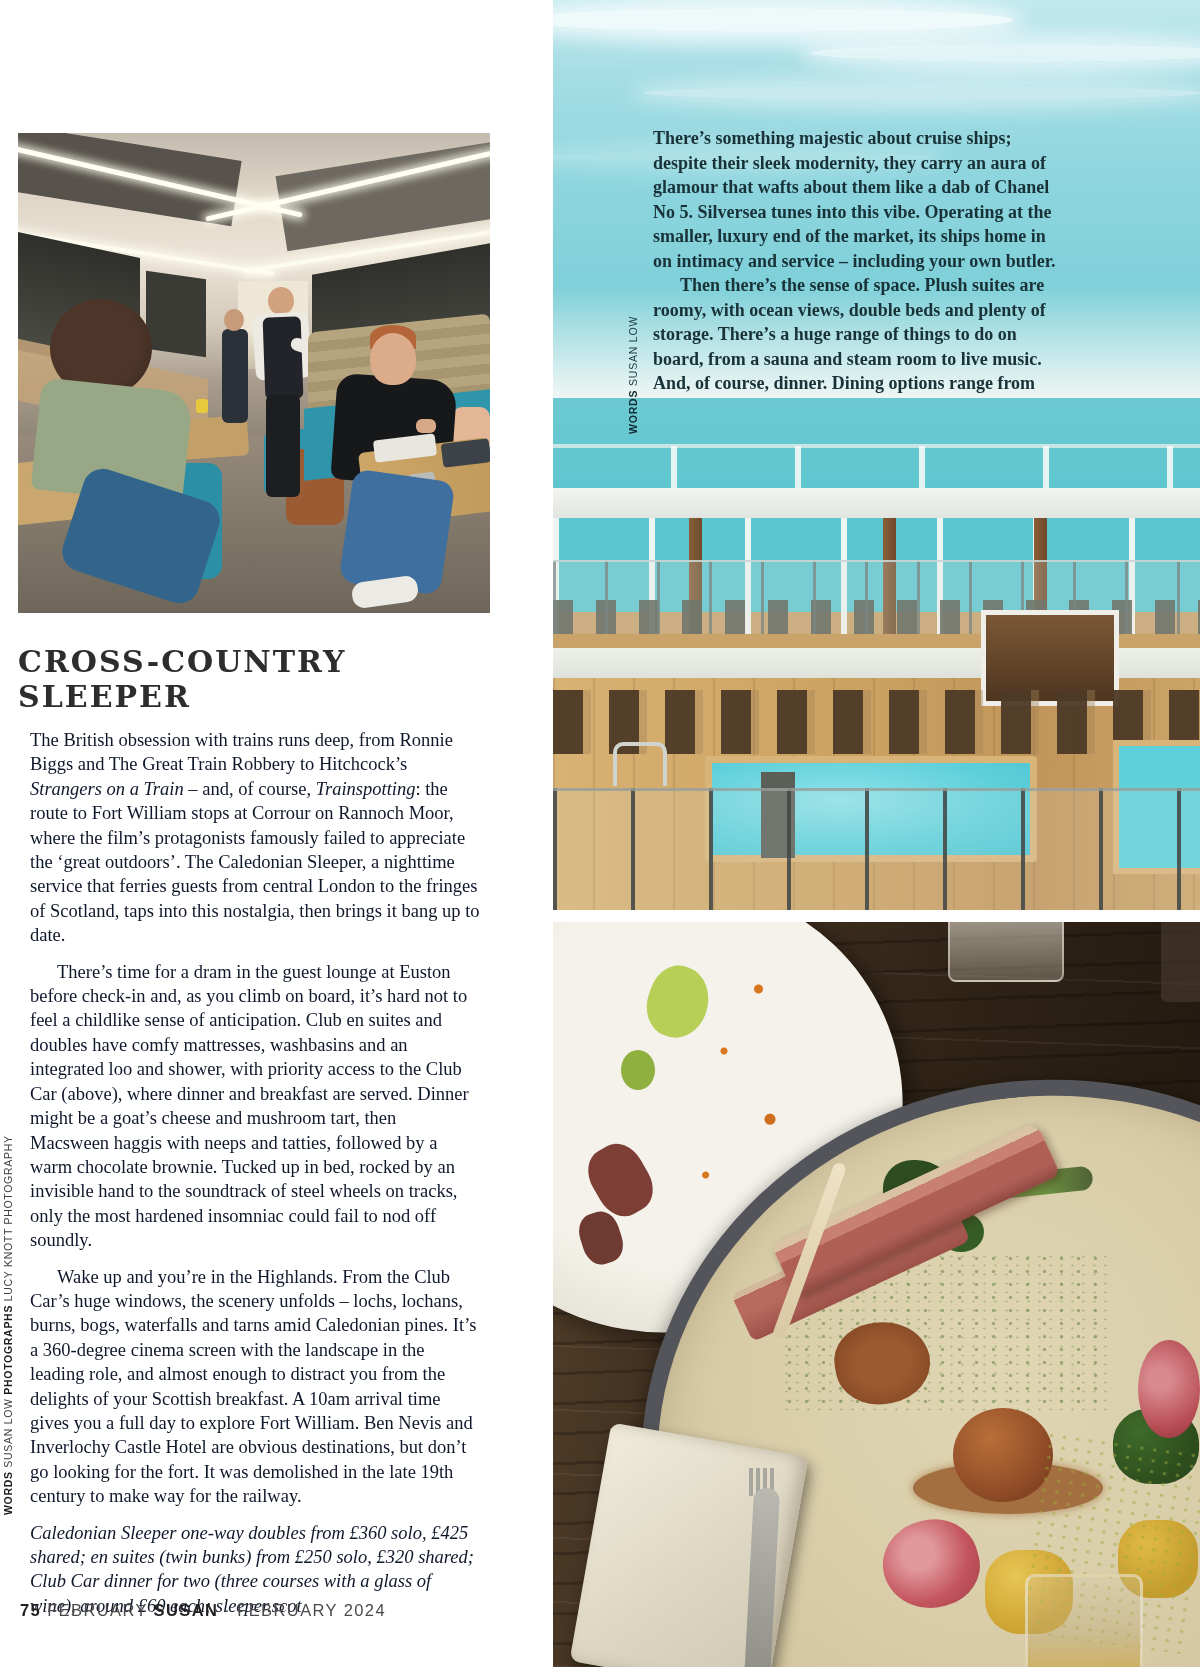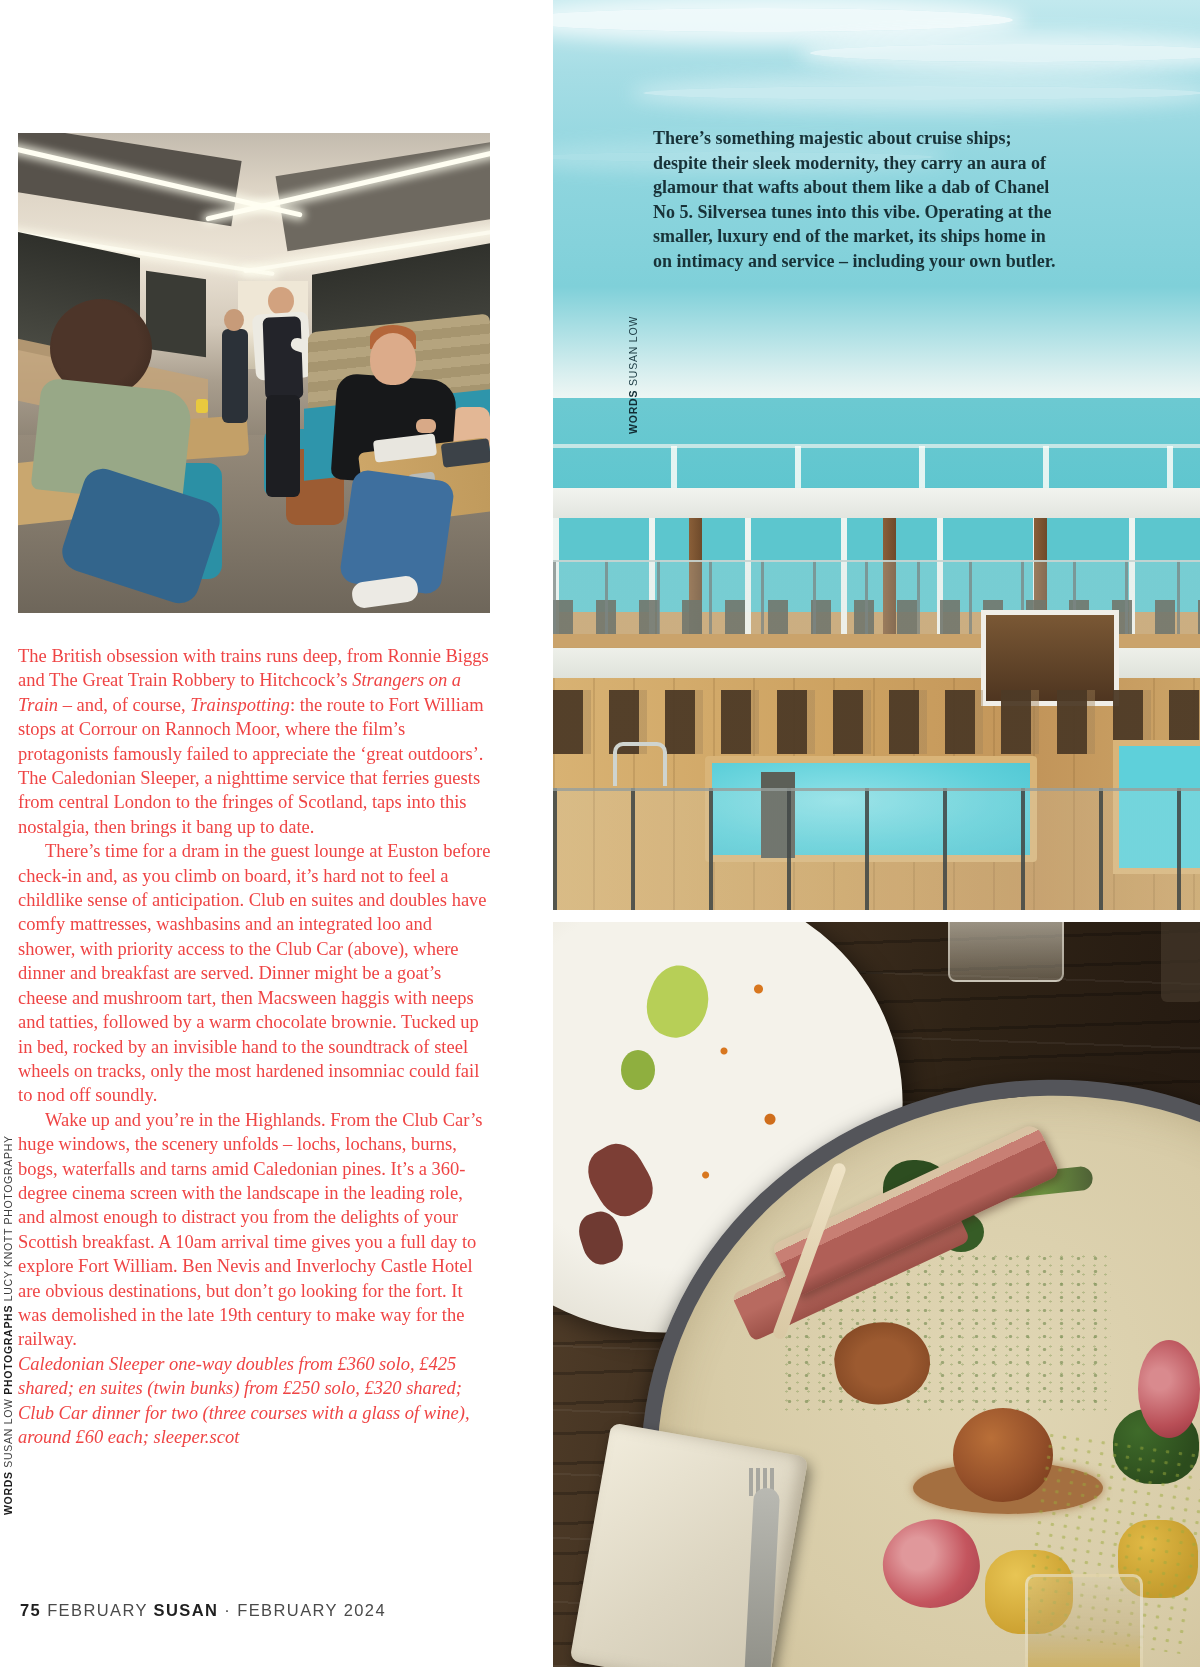--- a/index.html
+++ b/index.html
@@ -59,21 +59,21 @@
   .t-table-r{left:344px;top:312px;width:130px;height:74px;background:linear-gradient(90deg,#cda668,#c09a5c);transform:rotate(-7deg);border-radius:6px;}
   .t-tray-1{left:356px;top:304px;width:62px;height:22px;background:#e8e6df;border-radius:4px;transform:rotate(-7deg);}
   .t-tray-2{left:424px;top:308px;width:48px;height:24px;background:#3c4248;border-radius:4px;transform:rotate(-7deg);}
   .t-kettle{left:392px;top:340px;width:26px;height:30px;background:#b9bcb9;border-radius:4px;transform:rotate(-7deg);}
   .t-kid{right:0;top:274px;width:38px;height:48px;background:#e3b795;border-radius:10px;}
 
   
   .left-col{position:absolute;left:18px;top:644px;width:474px;}
   .left-col h2{margin:0 0 14px 0;font-family:"DejaVu Serif",serif;font-weight:bold;
     font-size:30px;letter-spacing:2px;color:#2d2d2d;}
-  .left-col p{margin:0;font-size:18.5px;line-height:24.4px;color:#ef4444;}
+  .left-col p{margin:12px;font-size:18.5px;line-height:24.4px;color:#0f172a;}
   .indent{text-indent:27px;}
   .prices{font-style:italic;}
 
   
   #cruise-photo{position:absolute;left:553px;top:0;width:647px;height:910px;overflow:hidden;background:#74ccd4;}
   #cruise-photo > div{position:absolute;}
   .c-sky{left:0;top:0;width:100%;height:398px;
     background:linear-gradient(180deg,#c2e9ee 0%,#a6dde5 18%,#8ed5de 45%,#7fd0d9 72%,#d9efef 94%,#eef6f4 100%);}
   .c-cloud{background:rgba(255,255,255,.75);border-radius:50%;box-shadow:0 0 18px 12px rgba(255,255,255,.7);}
   .c-cloud1{left:-40px;top:8px;width:500px;height:24px;}
@@ -240,20 +240,21 @@
   <div class="t-man-jeans"></div>
   <div class="t-shoe"></div>
   <div class="t-chair-teal-1"></div>
   <div class="t-table-1"></div>
   <div class="t-woman-hair"></div>
   <div class="t-woman-shirt"></div>
   <div class="t-woman-jeans"></div>
 </div>
 
 <div class="left-col">
+  <h2>CROSS-COUNTRY SLEEPER</h2>
   <p><span>The British obsession with trains runs deep, from Ronnie Biggs and The Great Train Robbery to Hitchcock’s </span><em>Strangers on a Train</em><span> – and, of course, </span><em>Trainspotting</em><span>: the route to Fort William stops at Corrour on Rannoch Moor, where the film’s protagonists famously failed to appreciate the ‘great outdoors’. The Caledonian Sleeper, a nighttime service that ferries guests from central London to the fringes of Scotland, taps into this nostalgia, then brings it bang up to date.</span></p>
   <p class="indent">There’s time for a dram in the guest lounge at Euston before check-in and, as you climb on board, it’s hard not to feel a childlike sense of anticipation. Club en suites and doubles have comfy mattresses, washbasins and an integrated loo and shower, with priority access to the Club Car (above), where dinner and breakfast are served. Dinner might be a goat’s cheese and mushroom tart, then Macsween haggis with neeps and tatties, followed by a warm chocolate brownie. Tucked up in bed, rocked by an invisible hand to the soundtrack of steel wheels on tracks, only the most hardened insomniac could fail to nod off soundly.</p>
   <p class="indent">Wake up and you’re in the Highlands. From the Club Car’s huge windows, the scenery unfolds – lochs, lochans, burns, bogs, waterfalls and tarns amid Caledonian pines. It’s a 360-degree cinema screen with the landscape in the leading role, and almost enough to distract you from the delights of your Scottish breakfast. A 10am arrival time gives you a full day to explore Fort William. Ben Nevis and Inverlochy Castle Hotel are obvious destinations, but don’t go looking for the fort. It was demolished in the late 19th century to make way for the railway.</p>
   <p class="prices">Caledonian Sleeper one-way doubles from £360 solo, £425 shared; en suites (twin bunks) from £250 solo, £320 shared; Club Car dinner for two (three courses with a glass of wine), around £60 each; sleeper.scot</p>
 </div>
 
 <div id="cruise-photo">
   <div class="c-sky"></div>
   <div class="c-cloud c-cloud1"></div>
   <div class="c-cloud c-cloud2"></div>
@@ -277,20 +278,21 @@
   <div class="c-cabana"></div>
   <div class="c-loungers-low"></div>
   <div class="c-pool"></div>
   <div class="c-pool2"></div>
   <div class="c-ladder"></div>
   <div class="c-bin"></div>
   <div class="c-fence"></div>
 
   <div class="c-text">
     <p>There’s something majestic about cruise ships; despite their sleek modernity, they carry an aura of glamour that wafts about them like a dab of Chanel No 5. Silversea tunes into this vibe. Operating at the smaller, luxury end of the market, its ships home in on intimacy and service – including your own butler.</p>
+    <p class="indent">Then there’s the sense of space. Plush suites are roomy, with ocean views, double beds and plenty of storage. There’s a huge range of things to do on board, from a sauna and steam room to live music. And, of course, dinner. Dining options range from</p>
   </div>
   <div class="c-credit">
     <b>WORDS</b>
     <span>SUSAN LOW</span>
   </div>
 </div>
 
 <div id="food-photo">
   <div class="f-grain"></div>
   <div class="f-plate-white"></div>

